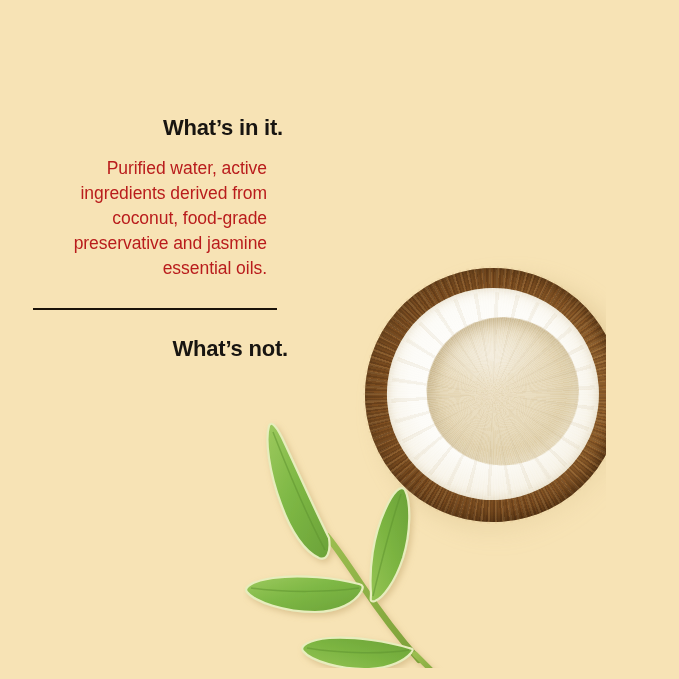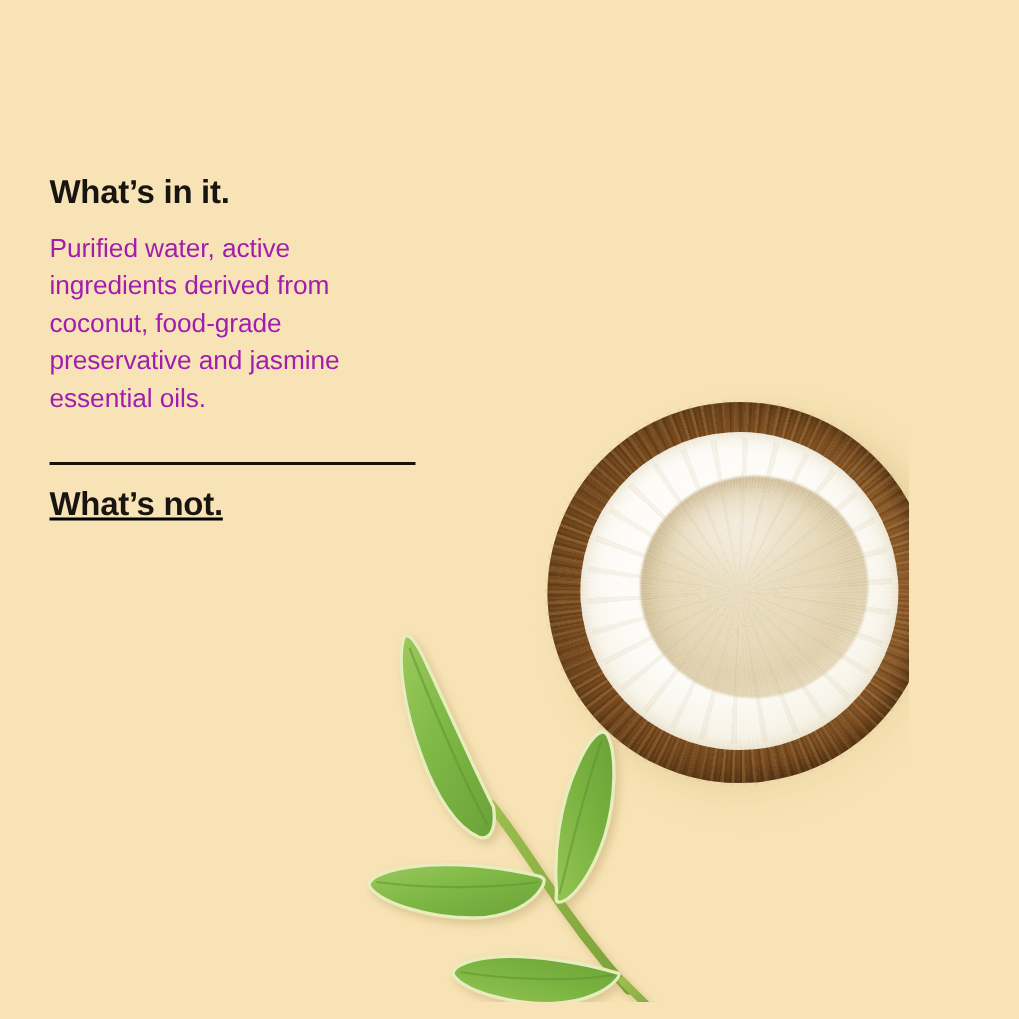--- a/index.html
+++ b/index.html
@@ -5,40 +5,41 @@
   html,body{margin:0;padding:0;}
   body{
     width:679px;height:679px;overflow:hidden;
     font-family:"Liberation Sans", sans-serif;
     background:#f7e3b5;
   }
   #canvas{
     position:relative;width:606px;height:679px;
     background:#f7e3b5;
     overflow:hidden;
+    text-align:right;
   }
   
   .text-col{
     position:absolute;left:33px;top:116px;width:250px;
     z-index:40;
   }
   .heading{
     font-size:22px;font-weight:bold;color:#181511;
     letter-spacing:-0.2px;line-height:1.1;margin:0 0 13px 0;
   }
   .body-copy{
-    font-size:17.5px;color:#a21caf;line-height:1.42;
-    margin:0;letter-spacing:-0.05px;
+    font-size:17.5px;color:#b91c1c;line-height:1.42;
+    margin:16px;letter-spacing:-0.05px;
   }
   .divider{
     position:absolute;left:33px;top:308px;width:244px;height:2px;
     background:#1a1209;z-index:40;
   }
   .sec2{
-    position:absolute;left:33px;top:324px;width:255px;z-index:40;text-decoration:underline;
+    position:absolute;left:33px;top:337px;width:255px;z-index:40;
   }
   
   .coconut-wrap{
     position:absolute;left:362px;top:262px;width:262px;height:262px;
     z-index:10;
   }
   .coco-shadow{
     position:absolute;left:18px;top:18px;width:262px;height:258px;
     border-radius:50%;
     background:radial-gradient(ellipse at 35% 35%, rgba(176,146,86,.55) 0%, rgba(190,162,104,.33) 52%, rgba(214,190,140,0) 74%);

